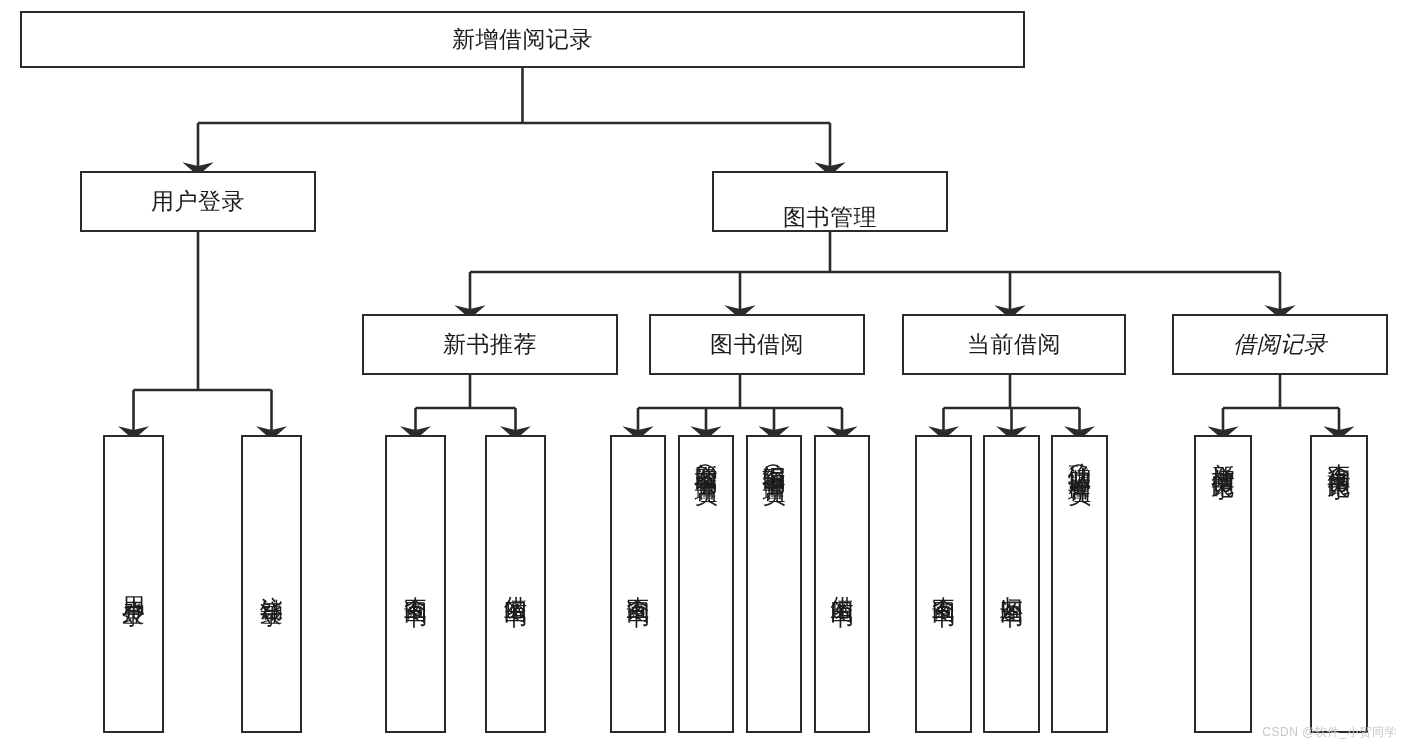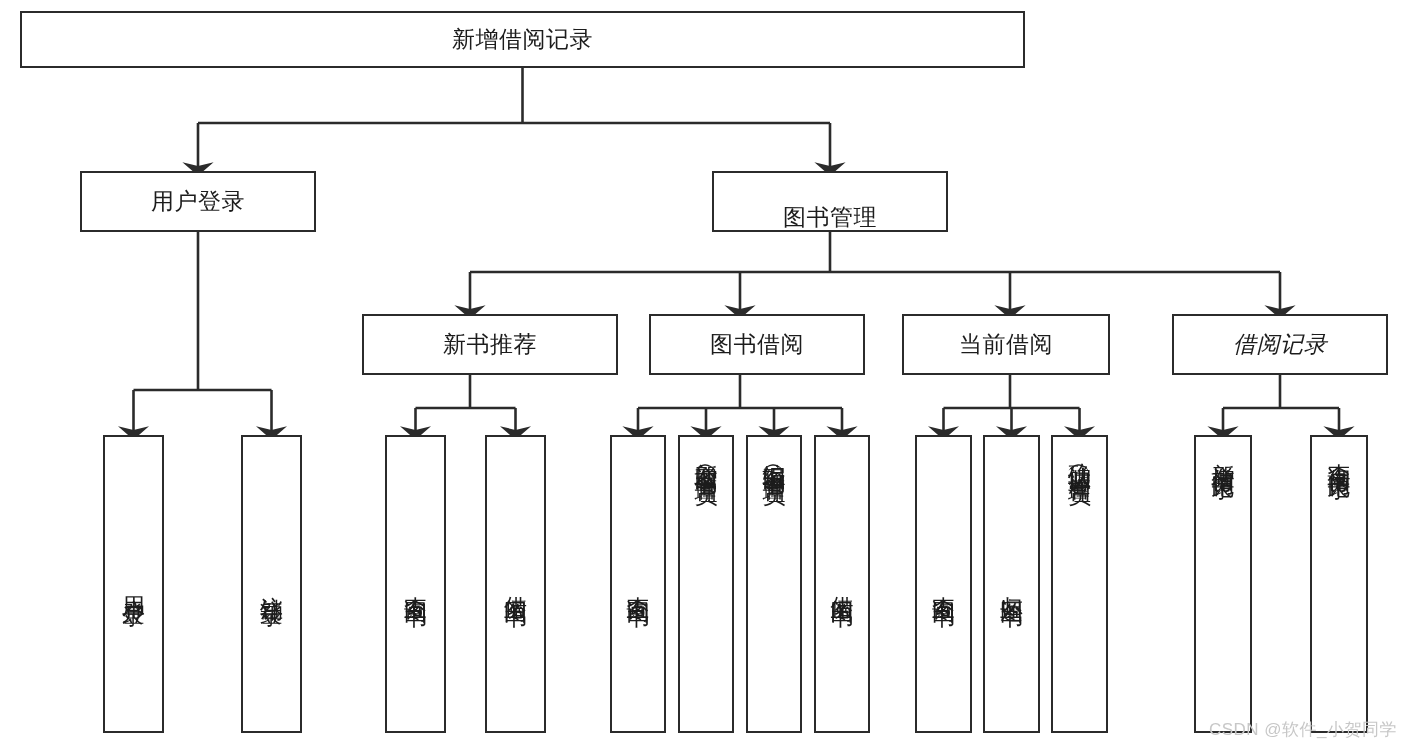--- a/index.html
+++ b/index.html
@@ -64,21 +64,21 @@
   }
   .node.vertical.centered {
     align-items: center;
     padding-top: 0;
   }
   #watermark {
     position: absolute;
     right: 8px;
     bottom: 6px;
     color: #c7c7c7;
-    font-size: 17px;
+    font-size: 12px;
     letter-spacing: 0.5px;
     z-index: 3;
     white-space: nowrap;
     pointer-events: none;
   }
 </style>
 </head>
 <body>
 
 <div id="diagram-root">
@@ -134,21 +134,21 @@
       </div>
       <div class="node horizontal" style="left: 712px; top: 171px; width: 236px; height: 61px; align-items: flex-end;">
         <span class="node-label">图书管理</span>
       </div>
       <div class="node horizontal" style="left: 362px; top: 314px; width: 256px; height: 61px;">
         <span class="node-label">新书推荐</span>
       </div>
       <div class="node horizontal" style="left: 632px; top: 314px; width: 216px; height: 61px; margin-left: 17px;">
         <span class="node-label">图书借阅</span>
       </div>
-      <div class="node horizontal" style="left: 902px; top: 314px; width: 208px; height: 61px;">
+      <div class="node horizontal" style="left: 902px; top: 314px; width: 224px; height: 61px;">
         <span class="node-label">当前借阅</span>
       </div>
       <div class="node horizontal" style="left: 1172px; top: 314px; width: 216px; height: 61px; font-style: italic;">
         <span class="node-label">借阅记录</span>
       </div>
       <div class="node vertical centered" style="left: 103px; top: 435px; width: 61px; height: 298px;">
         <span class="node-label">用户登录</span>
       </div>
       <div class="node vertical centered" style="left: 241px; top: 435px; width: 61px; height: 298px;">
         <span class="node-label">注销登录</span>

